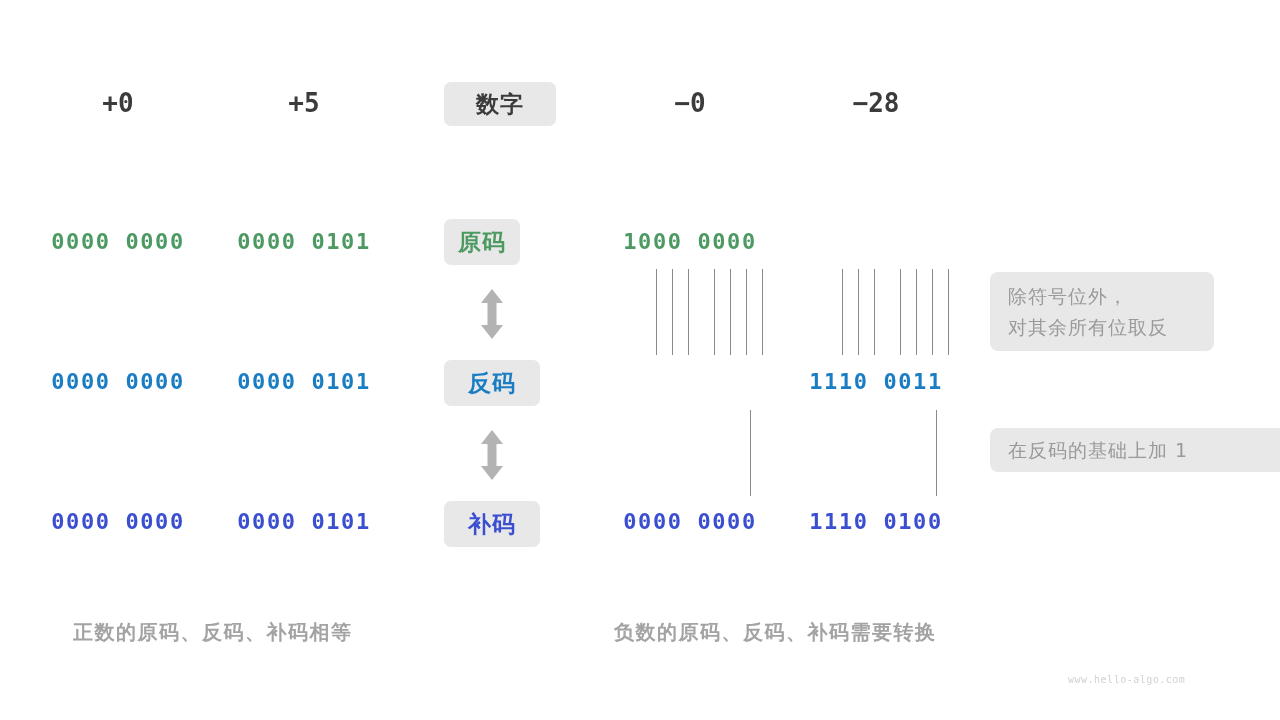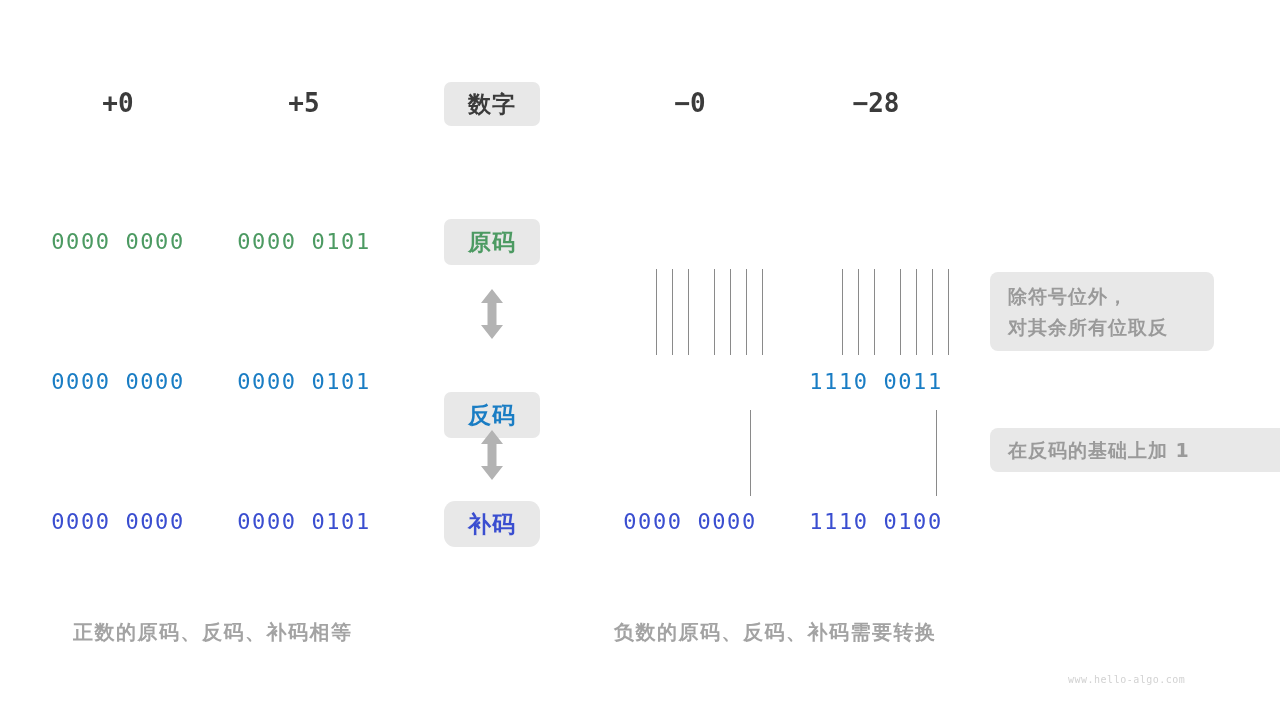--- a/index.html
+++ b/index.html
@@ -42,28 +42,28 @@
     display: flex;
     align-items: center;
     justify-content: center;
     font-size: 23px;
     font-weight: 700;
     letter-spacing: 1px;
     box-sizing: border-box;
   }
   .chip-head   { color: #3b3b3b; }
   .chip-green  { color: #4c9a62; }
-  .chip-blue   { color: #1a7dc4; margin-top: 32px; }
+  .chip-blue   { color: #1a7dc4; }
   .chip-indigo { color: #3a4ed0; }
 
   
   .bits {
     font-family: "DejaVu Sans Mono", "Liberation Mono", monospace;
     font-size: 22px;
-    font-weight: 400;
+    font-weight: 700;
     letter-spacing: 1.6px;
     white-space: pre;
     text-align: center;
   }
   .c-green  { color: #4c9a62; }
   .c-blue   { color: #1a7dc4; }
   .c-indigo { color: #3a4ed0; }
 
   
   .vline {
@@ -74,21 +74,21 @@
 
   
   .dbl-arrow { position: absolute; }
 
   
   .note {
     background: #e8e8e8;
     border-radius: 8px;
     color: #9a9a9a;
     font-size: 19px;
-    font-weight: 700;
+    font-weight: 400;
     line-height: 31px;
     letter-spacing: 1px;
     box-sizing: border-box;
     display: flex;
     flex-direction: column;
     justify-content: center;
   }
   .note-line { white-space: pre; }
 
   
@@ -111,32 +111,33 @@
 </style>
 </head>
 <body>
 
 <div class="stage">
 
   <div class="abs num-head" style="left:48px;  top:88px; width:140px;">+0</div>
 
   <div class="abs num-head" style="left:234px; top:88px; width:140px;">+5</div>
 
-  <div class="abs chip chip-head" style="left:444px; top:82px; width:96px; height:44px;">数字</div>
+  <div class="abs chip chip-head" style="left:444px; top:82px; width:112px; height:44px;">数字</div>
 
   <div class="abs num-head" style="left:620px; top:88px; width:140px;">−0</div>
 
   <div class="abs num-head" style="left:806px; top:88px; width:140px;">−28</div>
 
   <div class="abs bits c-green" style="left:38px;  top:229px; width:160px;">0000 0000</div>
 
   <div class="abs bits c-green" style="left:224px; top:229px; width:160px;">0000 0101</div>
 
-  <div class="abs chip chip-green" style="left:444px; top:219px; width:96px; height:46px;text-align:center;">原码</div>
-
+  <div class="abs chip chip-green" style="left:444px; top:219px; width:76px; height:46px;text-align:center;">原码</div>
+
+  <div class="abs bits c-green" style="left:610px; top:229px; width:160px;">1000 0000</div>
 
 
   <div class="vline" style="left:656px;  top:269px; height:86px;"></div>
   <div class="vline" style="left:672px;  top:269px; height:86px;"></div>
   <div class="vline" style="left:688px;  top:269px; height:86px;"></div>
   <div class="vline" style="left:714px;  top:269px; height:86px;"></div>
   <div class="vline" style="left:730px;  top:269px; height:86px;"></div>
   <div class="vline" style="left:746px;  top:269px; height:86px;"></div>
   <div class="vline" style="left:762px;  top:269px; height:86px;"></div>
 
@@ -169,21 +170,21 @@
   <div class="dbl-arrow" style="left:476px; top:429px;">
     <svg width="32" height="52" viewBox="0 0 32 52" xmlns="http://www.w3.org/2000/svg">
       <path d="M16 1 L27 15 L20.5 15 L20.5 37 L27 37 L16 51 L5 37 L11.5 37 L11.5 15 L5 15 Z" fill="#b3b3b3"></path>
     </svg>
   </div>
 
   <div class="abs bits c-indigo" style="left:38px;  top:509px; width:160px;">0000 0000</div>
 
   <div class="abs bits c-indigo" style="left:224px; top:509px; width:160px;">0000 0101</div>
 
-  <div class="abs chip chip-indigo" style="left:444px; top:501px; width:96px; height:46px;border-radius:11px;">补码</div>
+  <div class="abs chip chip-indigo" style="left:444px; top:501px; width:96px; height:46px;">补码</div>
 
   <div class="abs bits c-indigo" style="left:610px; top:509px; width:160px;">0000 0000</div>
 
   <div class="abs bits c-indigo" style="left:796px; top:509px; width:160px;">1110 0100</div>
 
   <div class="abs note" style="left:990px; top:272px; width:224px; height:79px; padding:0 18px;">
     <div class="note-line">除符号位外，</div>
     <div class="note-line">对其余所有位取反</div>
   </div>
 

